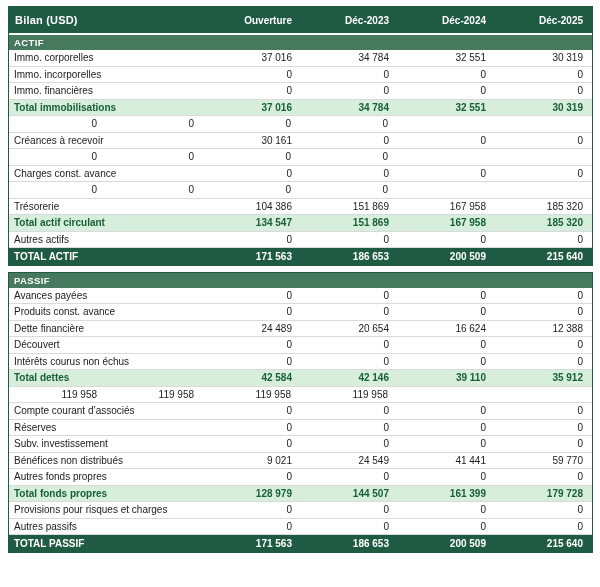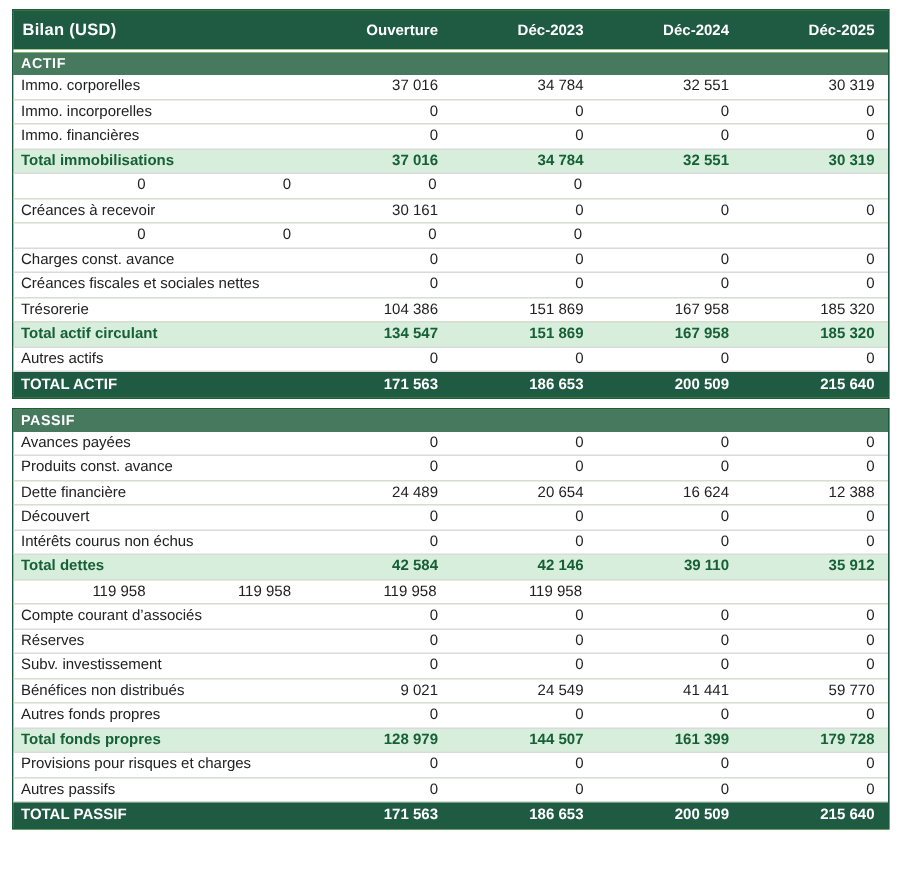--- a/index.html
+++ b/index.html
@@ -111,21 +111,20 @@
           <span class="cell">0</span>
         </div>
         <div class="row normal">
           <span class="label">Charges const. avance</span>
           <span class="cell">0</span>
           <span class="cell">0</span>
           <span class="cell">0</span>
           <span class="cell">0</span>
         </div>
         <div class="row normal">
-          <span class="label">Créances fiscales et sociales nettes</span>
           <span class="cell">0</span>
           <span class="cell">0</span>
           <span class="cell">0</span>
           <span class="cell">0</span>
         </div>
         <div class="row normal">
           <span class="label">Trésorerie</span>
           <span class="cell">104 386</span>
           <span class="cell">151 869</span>
           <span class="cell">167 958</span>

